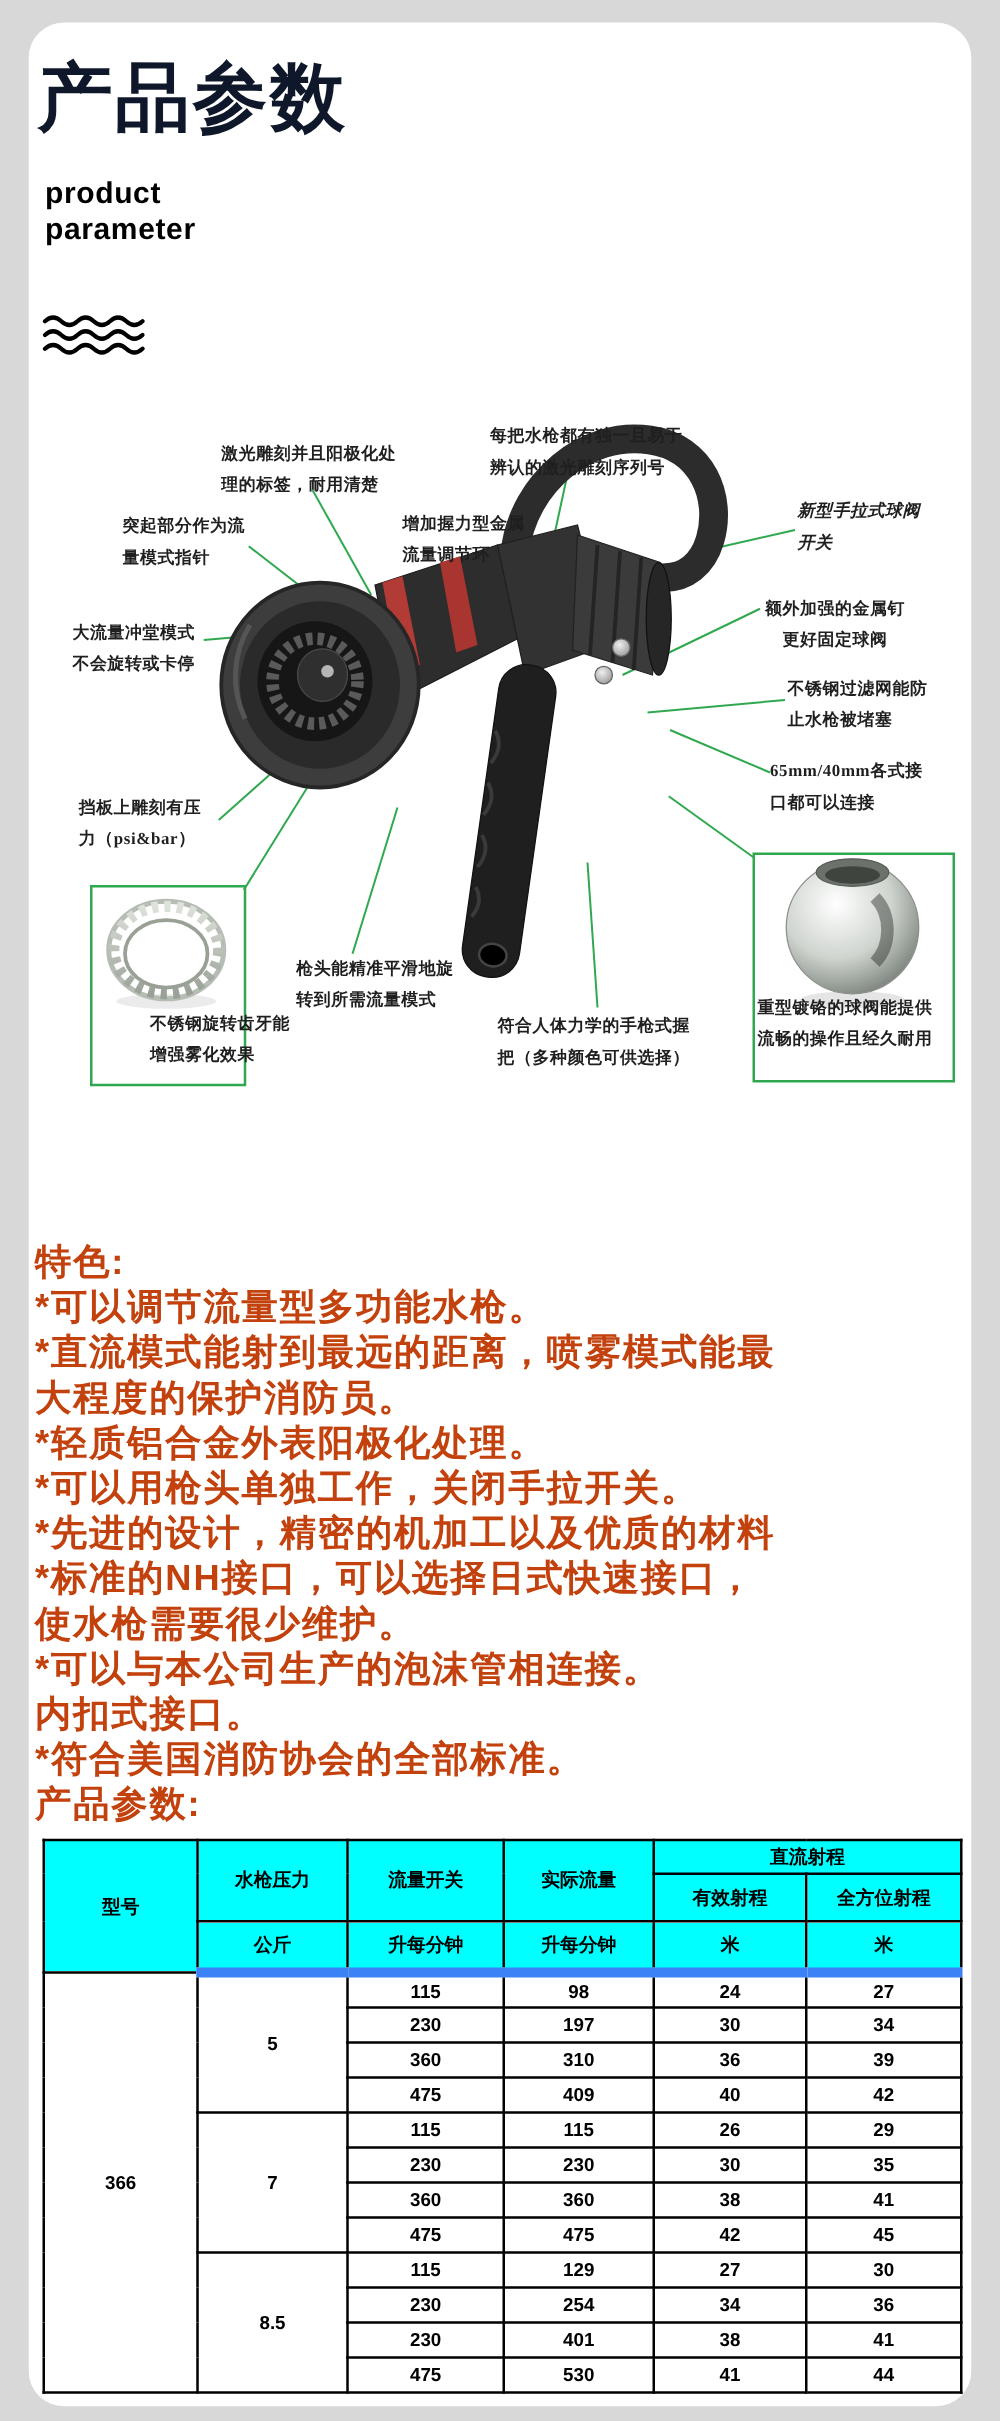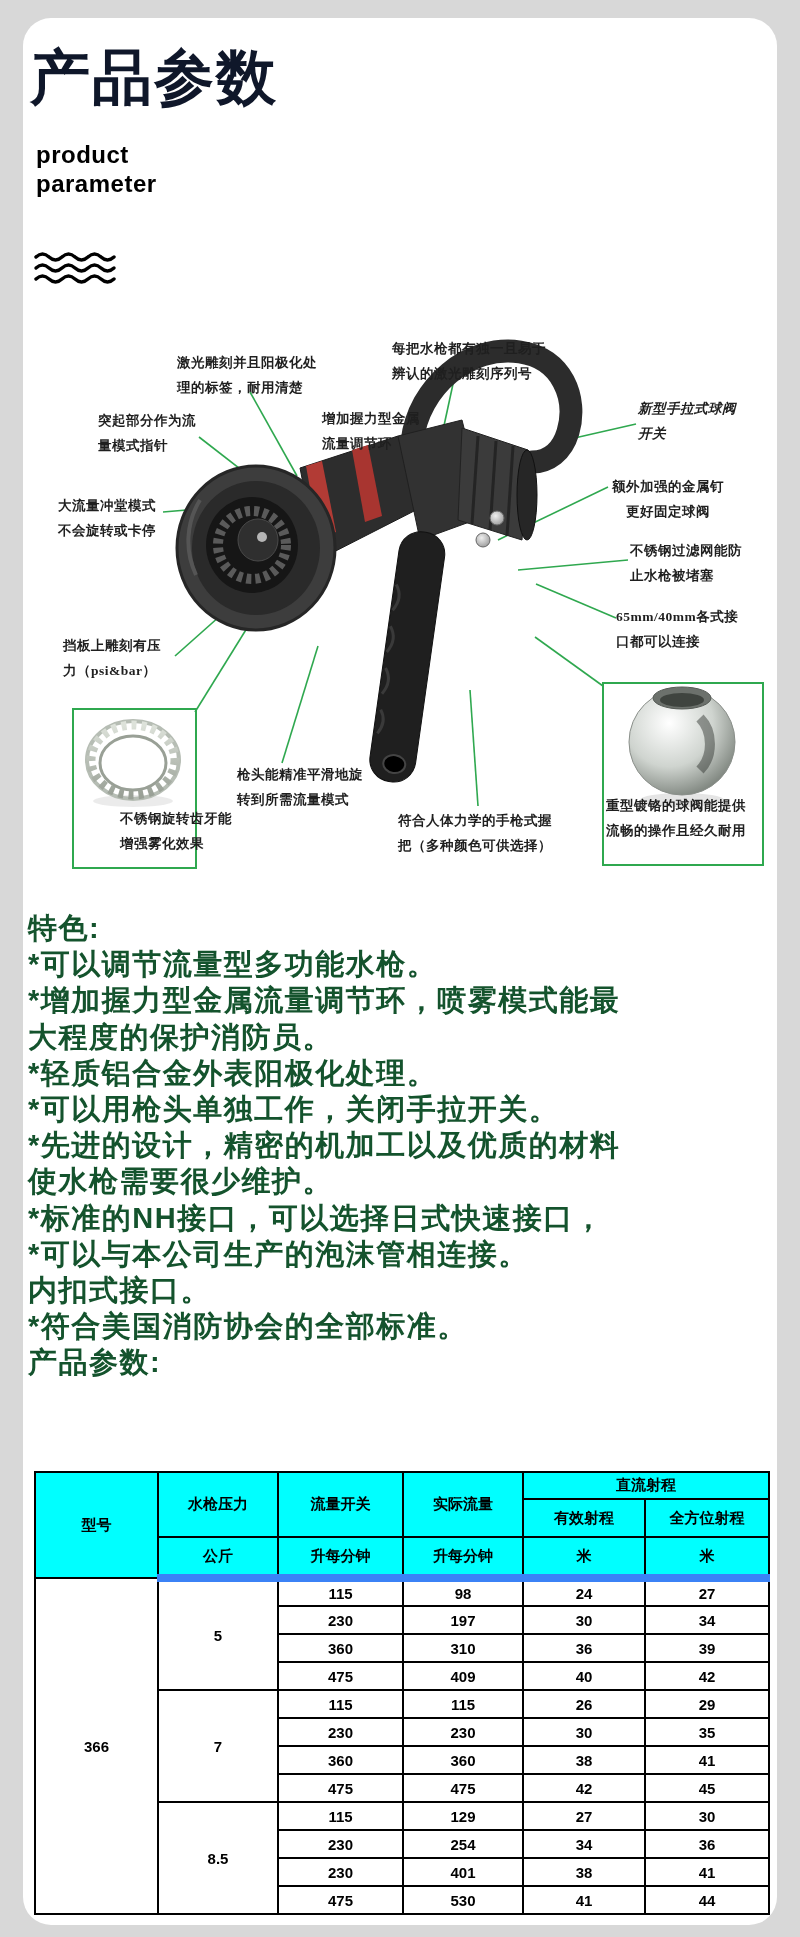--- a/index.html
+++ b/index.html
@@ -14,21 +14,21 @@
                  line-height:29px;letter-spacing:.5px;}
 
   
   .ann{position:absolute;font-family:"Liberation Serif","DejaVu Serif",serif;font-size:13.5px;
        font-weight:600;color:#1f1f1f;line-height:25px;letter-spacing:.5px;}
   .inset-box{position:absolute;border:2px solid #2fa84f;background:transparent;}
   .inset-text{position:absolute;font-family:"Liberation Serif","DejaVu Serif",serif;font-size:13.5px;
               font-weight:600;color:#1f1f1f;line-height:25px;text-align:left;letter-spacing:.5px;}
 
   
-  #features{position:absolute;left:28px;top:910px;width:748px;color:#14532d;}
+  #features{position:absolute;left:28px;top:992px;width:748px;color:#c2410c;}
   .feat-line{font-size:29px;font-weight:600;letter-spacing:1.5px;line-height:36.2px;white-space:nowrap;}
 
   
   #spec-table{position:absolute;left:34px;top:1471px;width:734px;border-collapse:collapse;
               table-layout:fixed;color:#000;}
   #spec-table th,#spec-table td{border:2px solid #000;padding:0;font-size:15px;font-weight:bold;
               text-align:center;vertical-align:middle;overflow:hidden;}
   #spec-table th{background:#00ffff;}
   #spec-table tr.hr1{height:27px;}
   #spec-table tr.hr2{height:38px;}
@@ -155,27 +155,27 @@
 
   <div class="inset-box" style="left:72px;top:708px;width:121px;height:157px;"></div>
   <div class="inset-text" style="left:76px;top:806px;width:113px;margin-left:44px;">不锈钢旋转齿牙能增强雾化效果</div>
   <div class="inset-box" style="left:602px;top:682px;width:158px;height:180px;"></div>
   <div class="inset-text" style="left:606px;top:793px;width:150px;">重型镀铬的球阀能提供流畅的操作且经久耐用</div>
 
   <div id="features">
     <div class="feat-line">特色:</div>
     <div id="feature-lines">
         <div class="feat-line">*可以调节流量型多功能水枪。</div>
-        <div class="feat-line">*增加握力型金属流量调节环，喷雾模式能最</div>
+        <div class="feat-line">*直流模式能射到最远的距离，喷雾模式能最</div>
         <div class="feat-line">大程度的保护消防员。</div>
         <div class="feat-line">*轻质铝合金外表阳极化处理。</div>
         <div class="feat-line">*可以用枪头单独工作，关闭手拉开关。</div>
         <div class="feat-line">*先进的设计，精密的机加工以及优质的材料</div>
+        <div class="feat-line">*标准的NH接口，可以选择日式快速接口，</div>
         <div class="feat-line">使水枪需要很少维护。</div>
-        <div class="feat-line">*标准的NH接口，可以选择日式快速接口，</div>
         <div class="feat-line">*可以与本公司生产的泡沫管相连接。</div>
         <div class="feat-line">内扣式接口。</div>
         <div class="feat-line">*符合美国消防协会的全部标准。</div>
       </div>
     <div class="feat-line">产品参数:</div>
   </div>
 
   <table id="spec-table">
     <colgroup>
       <col style="width:123px">

